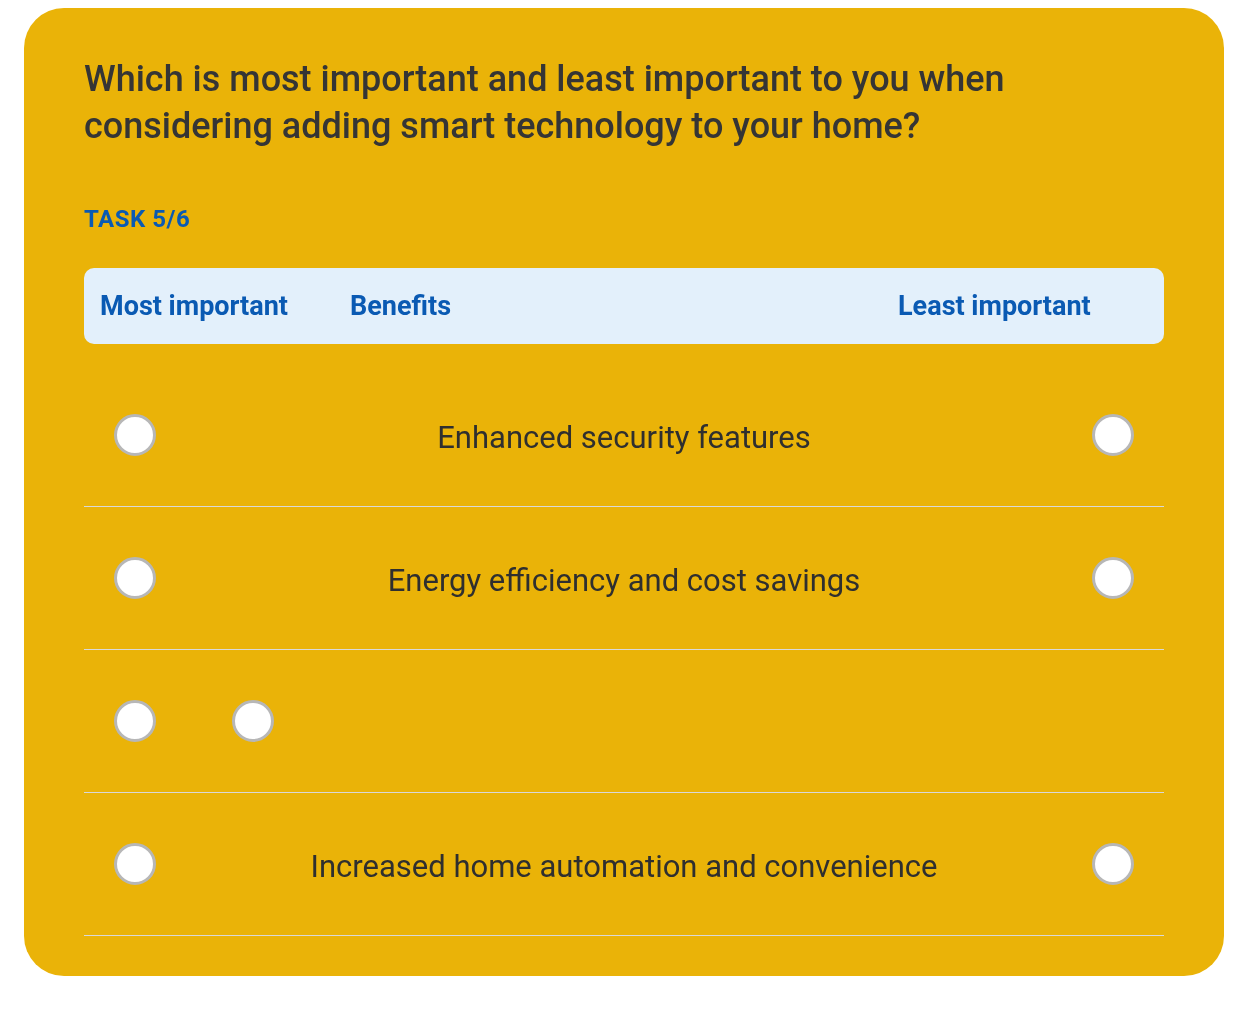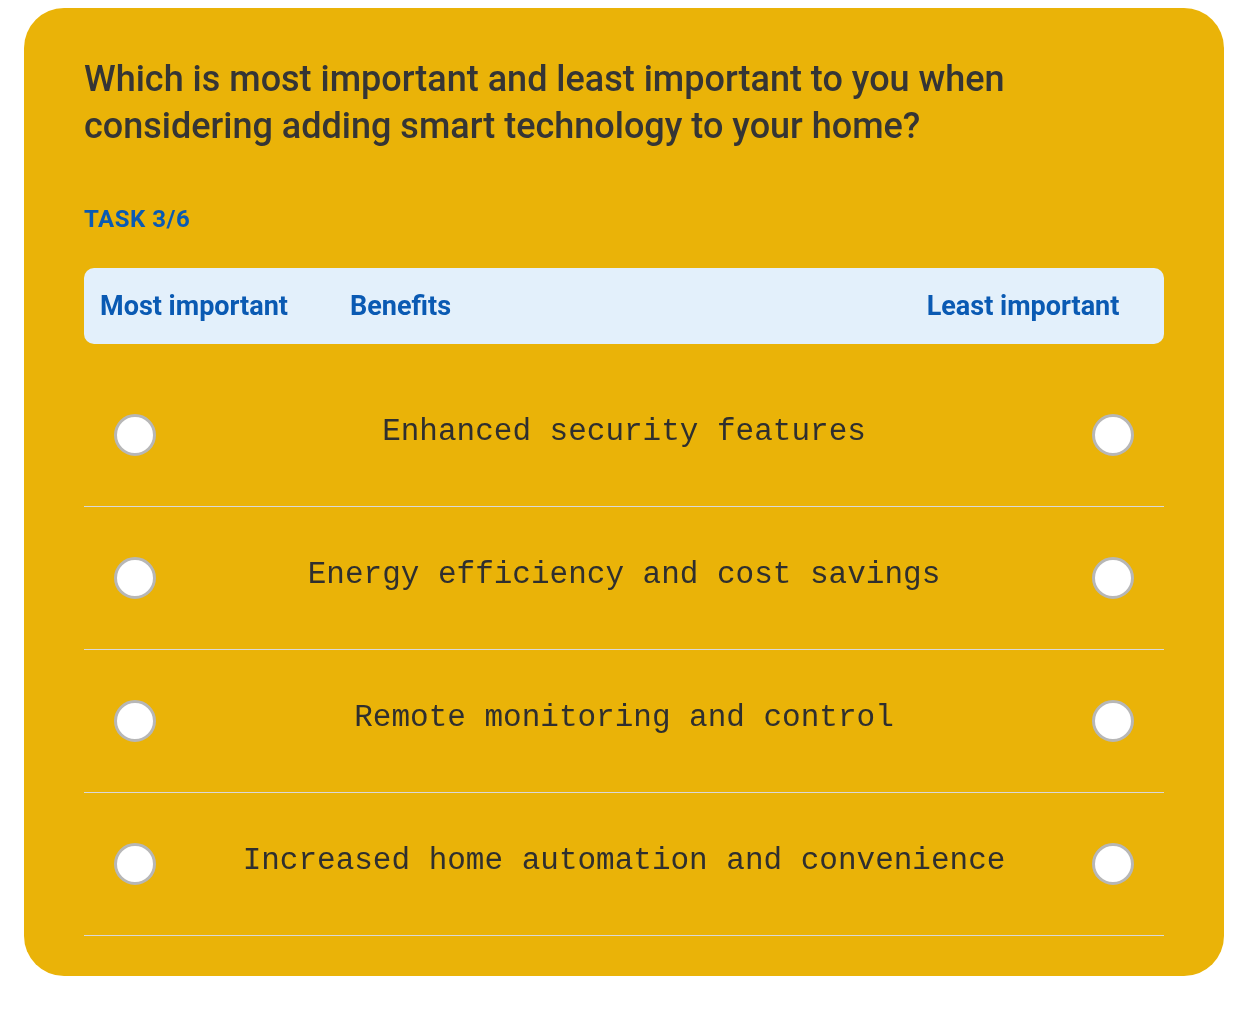--- a/index.html
+++ b/index.html
@@ -53,28 +53,27 @@
     .header-left {
       flex: 0 0 250px;
       text-align: left;
     }
     .header-center {
       flex: 1;
       text-align: left;
     }
     .header-right {
       flex: 0 0 250px;
-      text-align: center;
+      text-align: left;
     }
     .option-row {
       display: flex;
-      align-items: flex-start;
+      align-items: flex-end;
       padding: 50px 30px;
       border-bottom: 1px solid #d9d9d9;
-      font-family: Liberation Mono, monospace;
     }
     .option-left {
       flex: 0 0 80px;
       display: flex;
       justify-content: flex-start;
     }
     .option-center {
       flex: 1;
       text-align: center;
       font-size: 31px;
@@ -93,21 +92,21 @@
       border-radius: 50%;
       background: #fff;
       cursor: pointer;
     }
   </style>
 </head>
 <body>
 
 <div class="card">
   <h1 class="question">Which is most important and least important to you when considering adding smart technology to your home?</h1>
-  <div class="task-label">TASK 3/6</div>
+  <div class="task-label">TASK 5/6</div>
 
   <div class="header-row">
     <div class="header-col header-left">Most important</div>
     <div class="header-col header-center">Benefits</div>
     <div class="header-col header-right">Least important</div>
   </div>
 
   <div class="option-row">
     <div class="option-left">
       <div class="radio"></div>
@@ -125,21 +124,20 @@
     <div class="option-center">Energy efficiency and cost savings</div>
     <div class="option-right">
       <div class="radio"></div>
     </div>
   </div>
 
   <div class="option-row">
     <div class="option-left">
       <div class="radio"></div>
     </div>
-    <div class="option-center">Remote monitoring and control</div>
     <div class="option-right">
       <div class="radio"></div>
     </div>
   </div>
 
   <div class="option-row">
     <div class="option-left">
       <div class="radio"></div>
     </div>
     <div class="option-center">Increased home automation and convenience</div>

